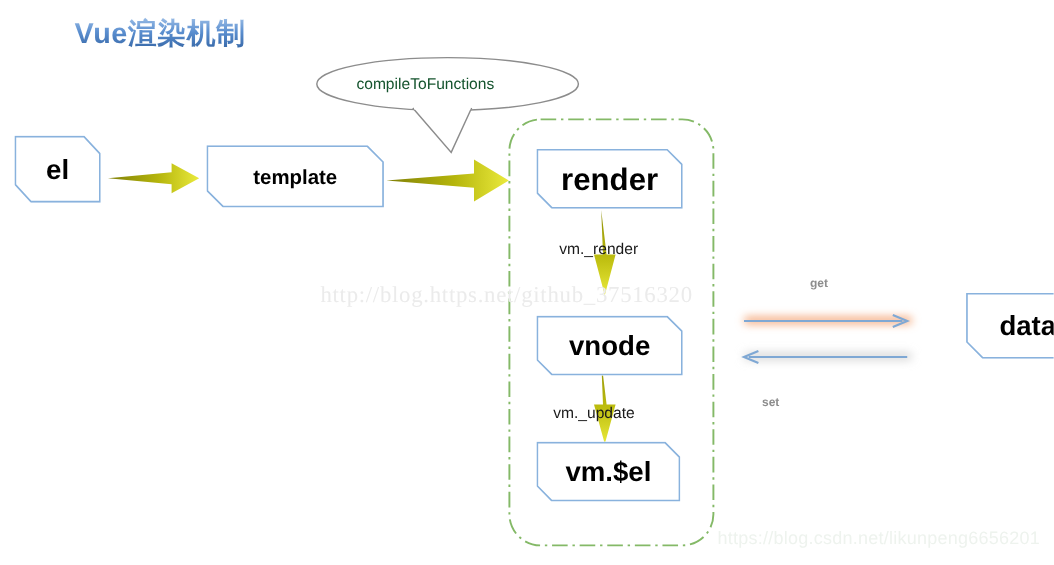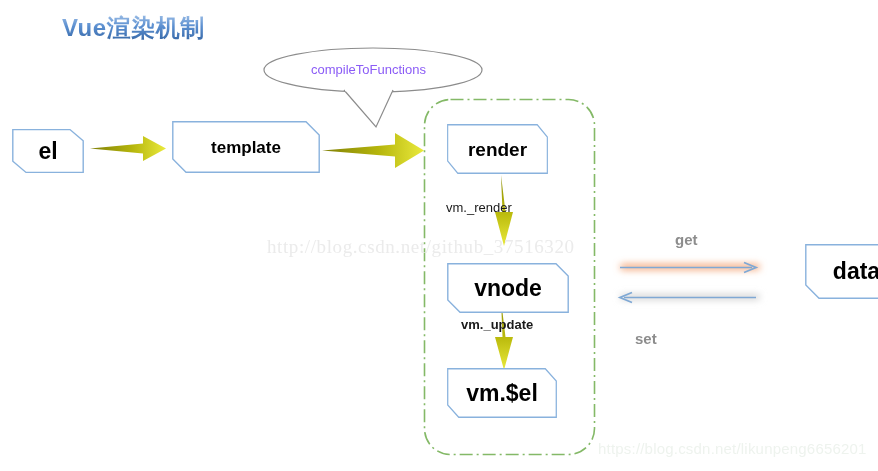--- a/index.html
+++ b/index.html
@@ -33,27 +33,27 @@
   .node .lbl{position:relative;z-index:3;line-height:1;}
   .node .shp{position:absolute;left:0;top:0;width:100%;height:100%;z-index:1;}
 
   
   .edgelabel{
     position:absolute;font-size:13px;color:#1a1a1a;white-space:nowrap;z-index:6;
   }
 
   
   .gslabel{
-    position:absolute;font-size:15px;font-weight:bold;color:#8d8d8d;white-space:nowrap;z-index:6;
+    position:absolute;font-size:10px;font-weight:bold;color:#8d8d8d;white-space:nowrap;z-index:6;
   }
 
   
   #callout-text{
     position:absolute;left:297px;top:62px;width:180px;
-    font-size:13px;color:#8b5cf6;white-space:nowrap;z-index:6;margin-left:14px;
+    font-size:13px;color:#14532d;white-space:nowrap;z-index:6;
   }
 
   
   .wm{position:absolute;white-space:nowrap;z-index:2;pointer-events:none;}
   #wm-top{
     left:267px;top:236px;font-family:"Liberation Serif","DejaVu Serif",serif;
     font-size:19px;color:#ebebeb;letter-spacing:.6px;
   }
   #wm-bottom{
     left:598px;top:440px;font-family:"Liberation Sans","DejaVu Sans",sans-serif;
@@ -124,62 +124,62 @@
     <rect x="620" y="294" width="140" height="6" rx="3" fill="#d4d4d4" filter="url(#glowGray)"></rect>
     <line x1="624" y1="297.5" x2="756" y2="297.5" stroke="#7fa8d4" stroke-width="1.6"></line>
     <path d="M 632 292.5 L 620 297.5 L 632 302.5" fill="none" stroke="#7fa8d4" stroke-width="1.8" stroke-linejoin="miter" stroke-linecap="butt"></path>
   </g>
 </svg>
 
 <div id="title">Vue渲染机制</div>
 
 <div id="callout-text">compileToFunctions</div>
 
-<div class="node" style="left:12px;top:129px;width:72px;height:44px;font-size:23px;">
+<div class="node" style="left:12px;top:113px;width:72px;height:56px;font-size:23px;">
   <svg class="shp" viewBox="0 0 72 52" preserveAspectRatio="none">
     <path d="M0.8,0.8 L58,0.8 L71.2,14 L71.2,51.2 L14,51.2 L0.8,38 Z" fill="#ffffff" stroke="#89b2dd" stroke-width="1.4"></path>
   </svg>
   <span class="lbl">el</span>
 </div>
 
 <div class="node" style="left:172px;top:121px;width:148px;height:52px;font-size:17px;">
   <svg class="shp" viewBox="0 0 148 52" preserveAspectRatio="none">
     <path d="M0.8,0.8 L134,0.8 L147.2,14 L147.2,51.2 L14,51.2 L0.8,38 Z" fill="#ffffff" stroke="#89b2dd" stroke-width="1.4"></path>
   </svg>
   <span class="lbl">template</span>
 </div>
 
-<div class="node" style="left:447px;top:124px;width:101px;height:50px;font-size:19px;">
+<div class="node" style="left:447px;top:124px;width:122px;height:50px;font-size:26px;">
   <svg class="shp" viewBox="0 0 122 50" preserveAspectRatio="none">
     <path d="M0.8,0.8 L109,0.8 L121.2,13 L121.2,49.2 L13,49.2 L0.8,37 Z" fill="#ffffff" stroke="#89b2dd" stroke-width="1.4"></path>
   </svg>
   <span class="lbl">render</span>
 </div>
 
 <div class="node" style="left:447px;top:248px;width:122px;height:50px;font-size:23px;margin-top:15px;">
   <svg class="shp" viewBox="0 0 122 50" preserveAspectRatio="none">
     <path d="M0.8,0.8 L109,0.8 L121.2,13 L121.2,49.2 L13,49.2 L0.8,37 Z" fill="#ffffff" stroke="#89b2dd" stroke-width="1.4"></path>
   </svg>
   <span class="lbl">vnode</span>
 </div>
 
-<div class="node" style="left:447px;top:368px;width:110px;height:50px;font-size:23px;">
+<div class="node" style="left:447px;top:368px;width:120px;height:50px;font-size:23px;">
   <svg class="shp" viewBox="0 0 122 50" preserveAspectRatio="none">
     <path d="M0.8,0.8 L109,0.8 L121.2,13 L121.2,49.2 L13,49.2 L0.8,37 Z" fill="#ffffff" stroke="#89b2dd" stroke-width="1.4"></path>
   </svg>
   <span class="lbl">vm.$el</span>
 </div>
 
 <div class="node" style="left:761px;top:244px;width:103px;height:55px;font-size:23px;margin-left:44px;">
   <svg class="shp" viewBox="0 0 103 55" preserveAspectRatio="none">
     <path d="M0.8,0.8 L89,0.8 L102.2,14 L102.2,54.2 L14,54.2 L0.8,41 Z" fill="#ffffff" stroke="#89b2dd" stroke-width="1.4"></path>
   </svg>
   <span class="lbl">data</span>
 </div>
 
-<div class="edgelabel" style="left:446px;top:200px;">vm._render</div>
-<div class="edgelabel" style="left:461px;top:317px;font-weight:bold;">vm._update</div>
+<div class="edgelabel" style="left:466px;top:200px;">vm._render</div>
+<div class="edgelabel" style="left:461px;top:336px;">vm._update</div>
 
 <div class="gslabel" style="left:675px;top:231px;">get</div>
 <div class="gslabel" style="left:635px;top:330px;">set</div>
 
-<div class="wm" id="wm-top">http://blog.csdn.net/github_37516320</div>
+<div class="wm" id="wm-top">http://blog.https.net/github_37516320</div>
 <div class="wm" id="wm-bottom">https://blog.csdn.net/likunpeng6656201</div>
 
 </body></html>

